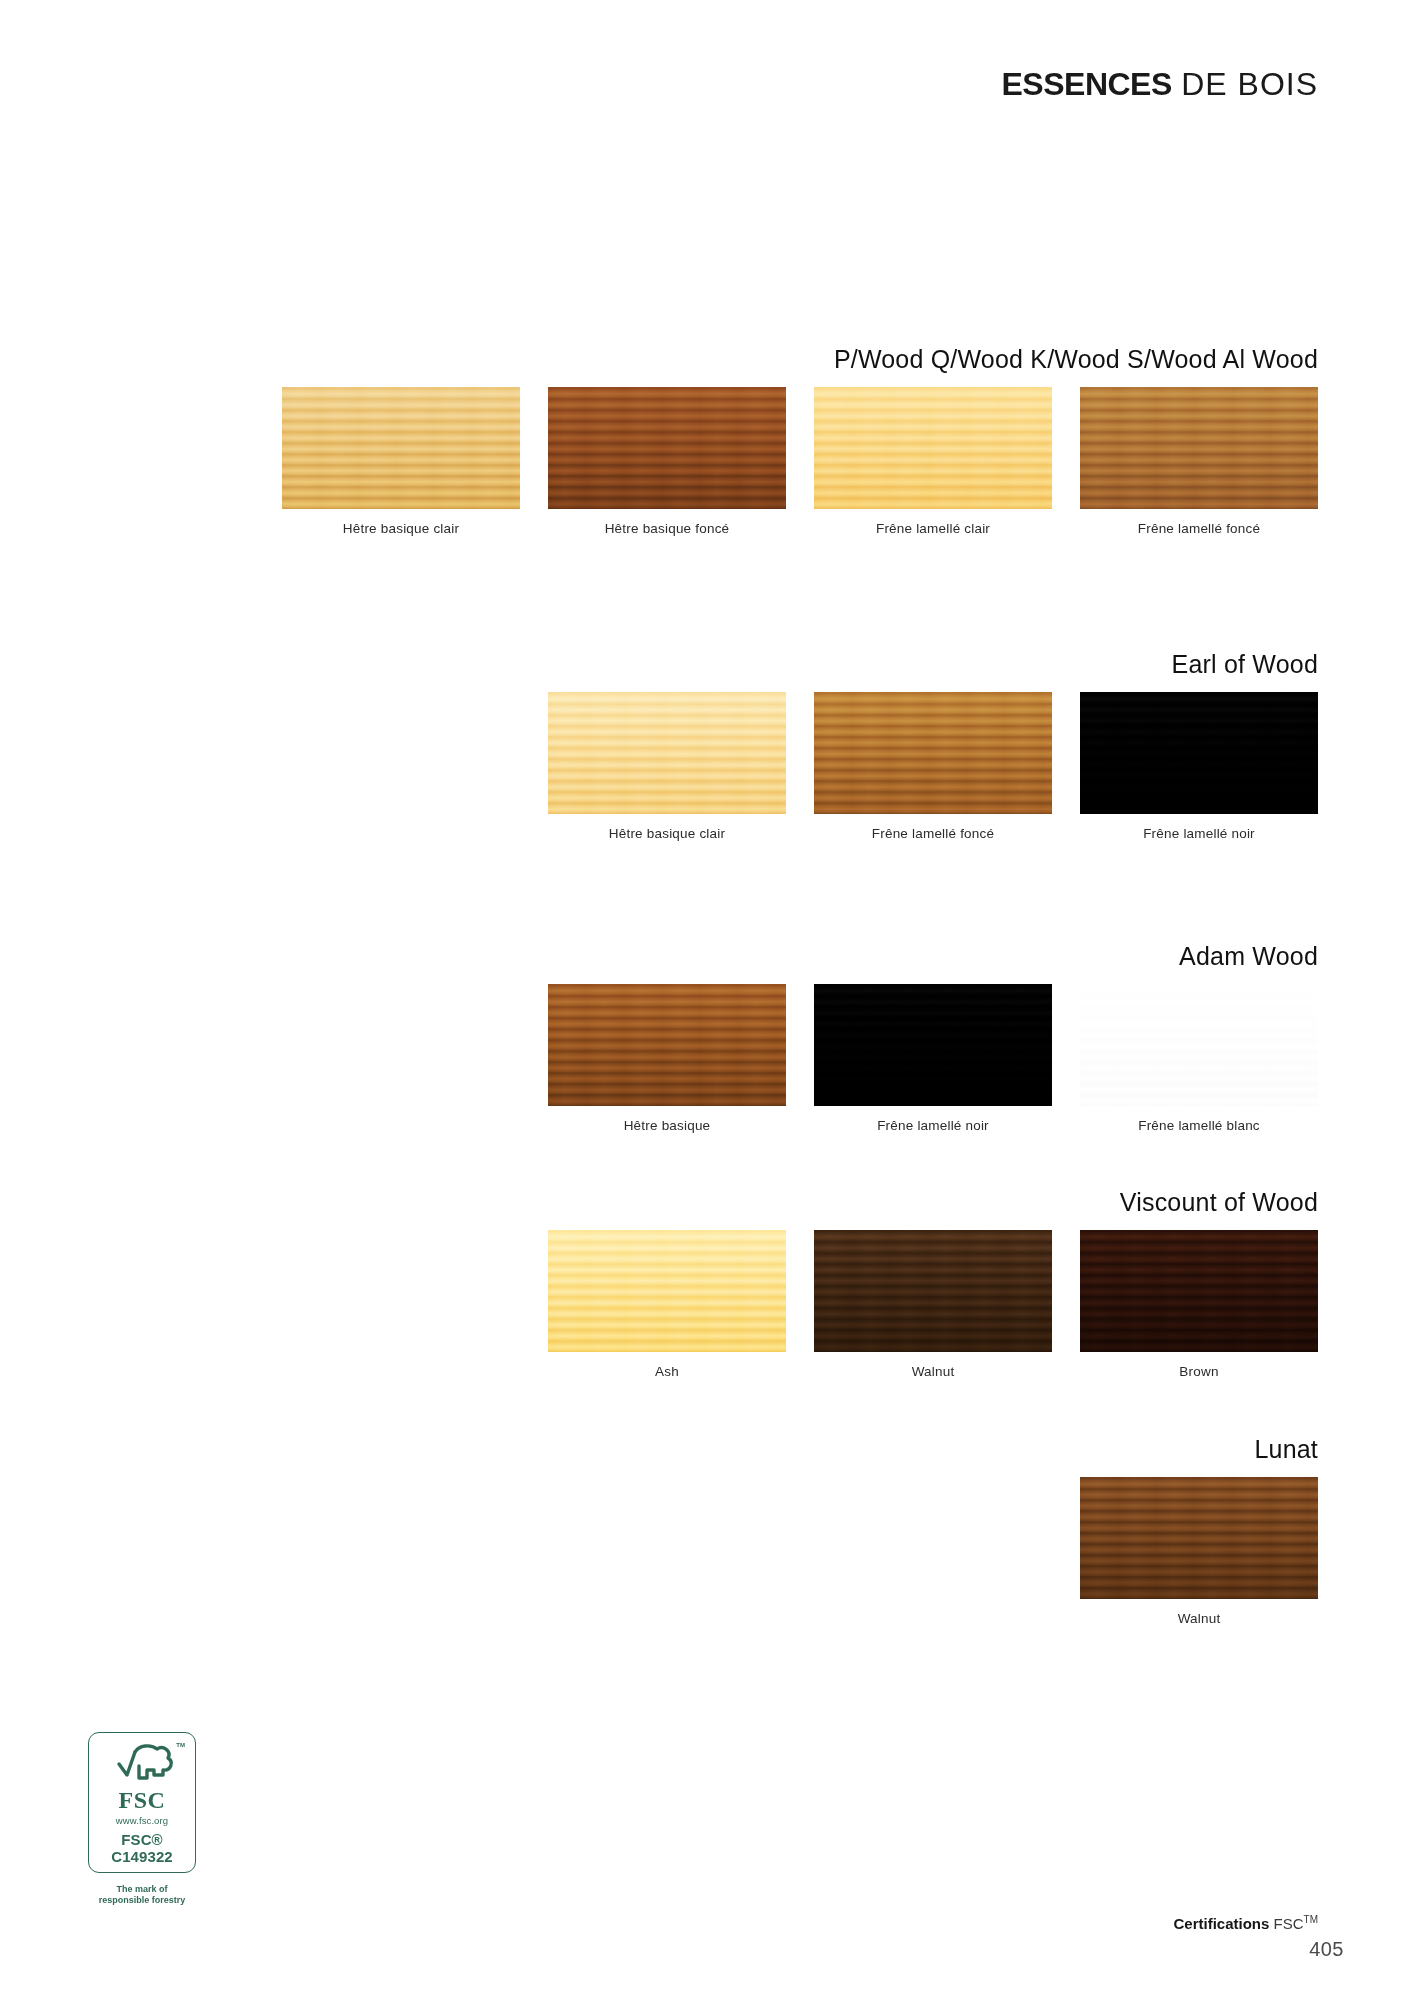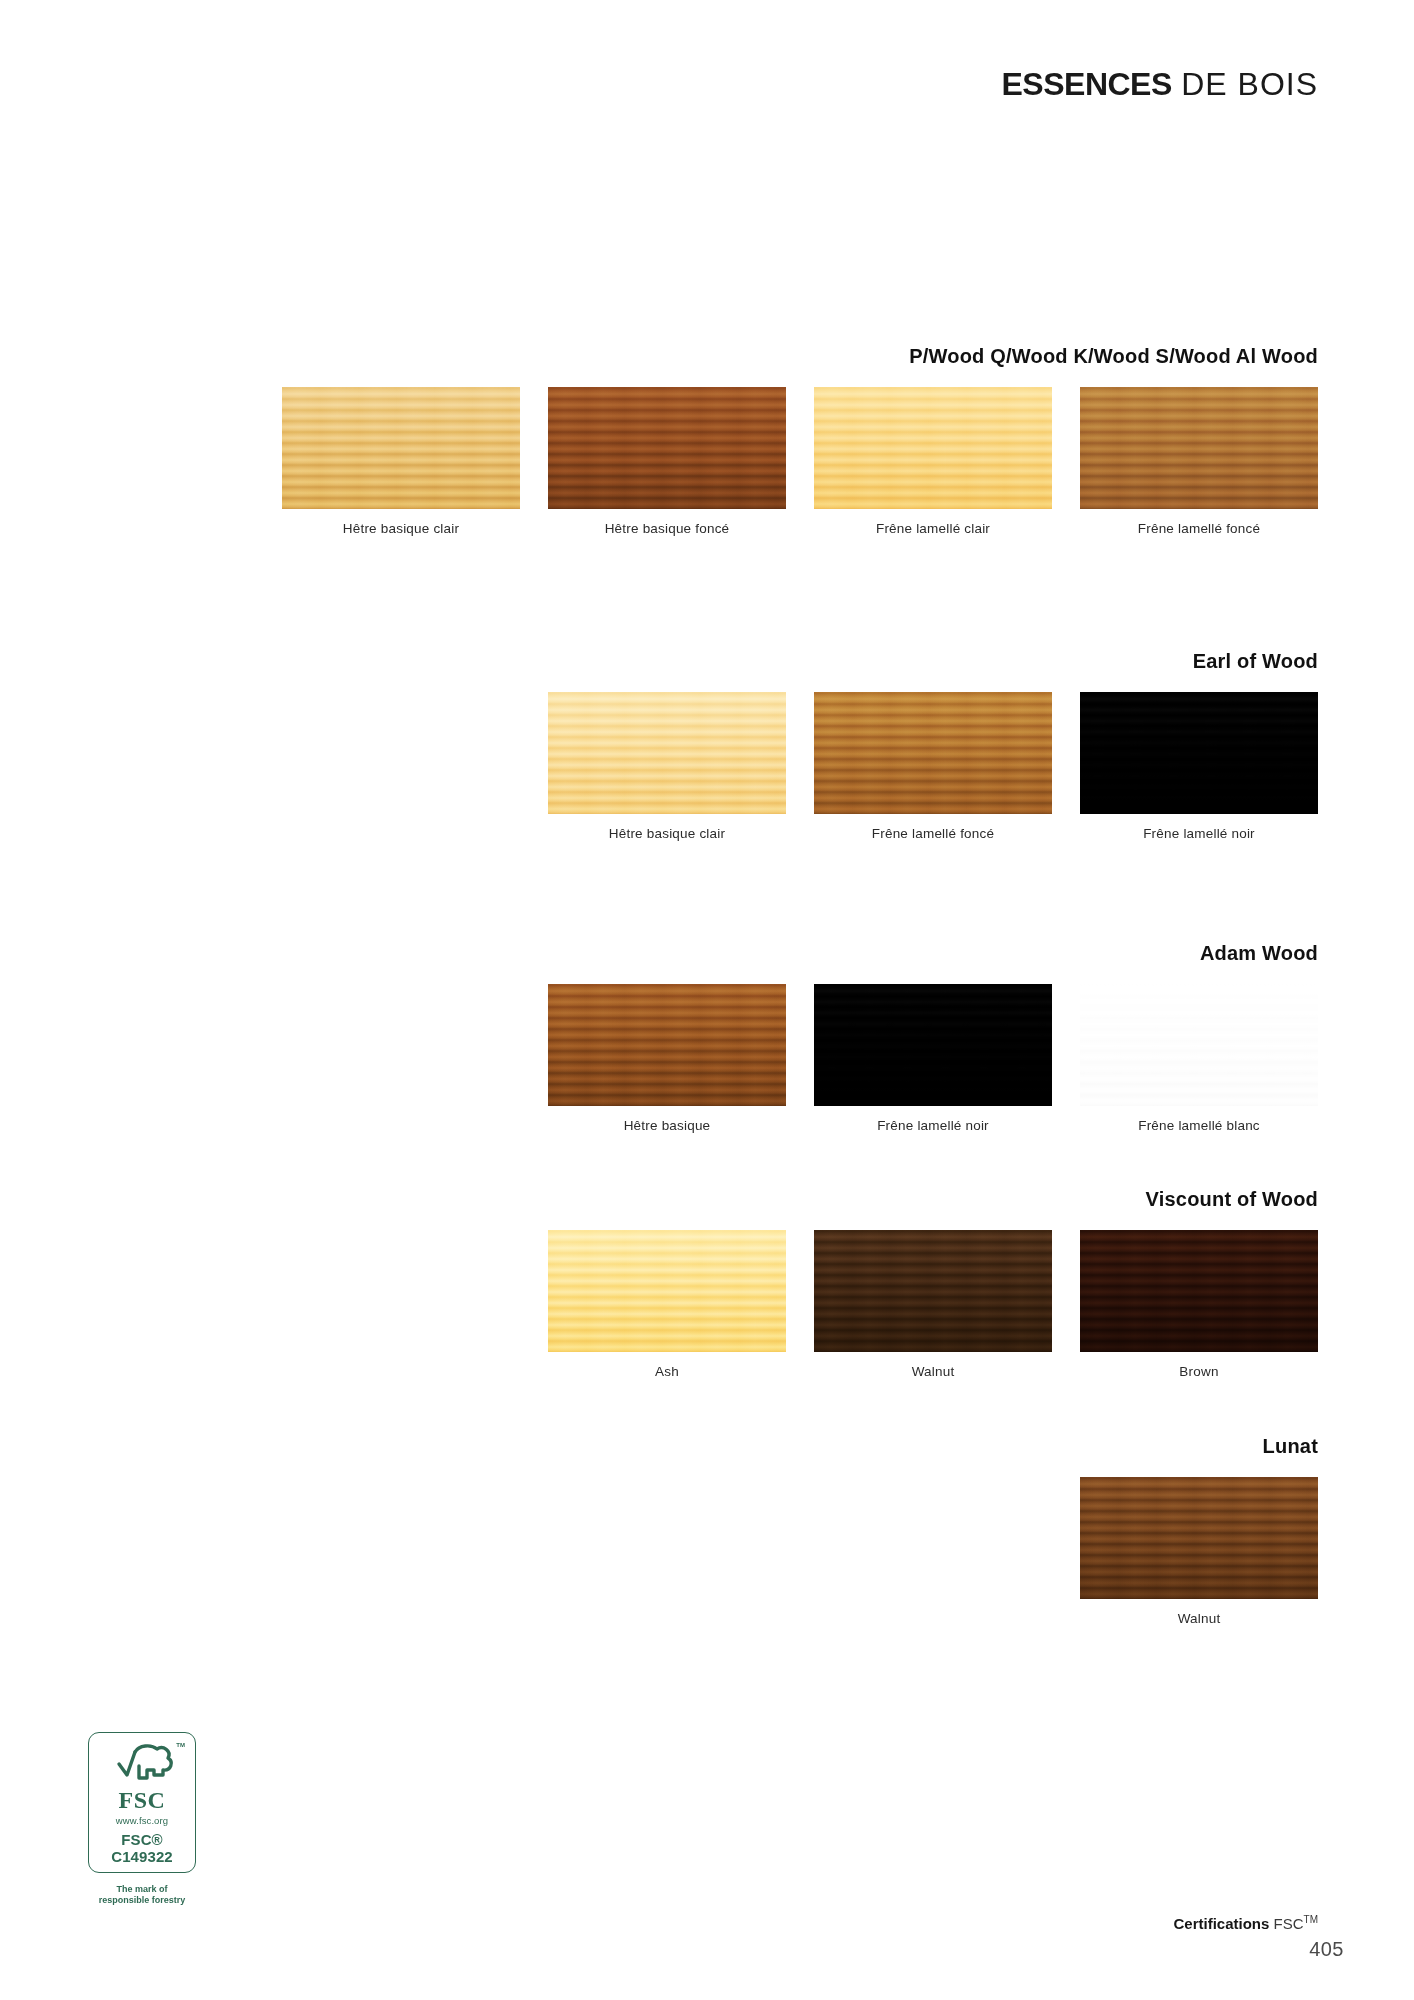--- a/index.html
+++ b/index.html
@@ -39,22 +39,22 @@
   
   .section {
     position: absolute;
     left: 0;
     width: 1414px;
   }
   .section-heading {
     position: absolute;
     right: 96px;
     top: 0;
-    font-size: 20px;
-    font-weight: 700;
+    font-size: 25px;
+    font-weight: 400;
     letter-spacing: 0.2px;
     white-space: nowrap;
     color: #111111;
   }
   .swatch-row {
     position: absolute;
     top: 42px;
     right: 96px;
     display: flex;
     flex-direction: row;

